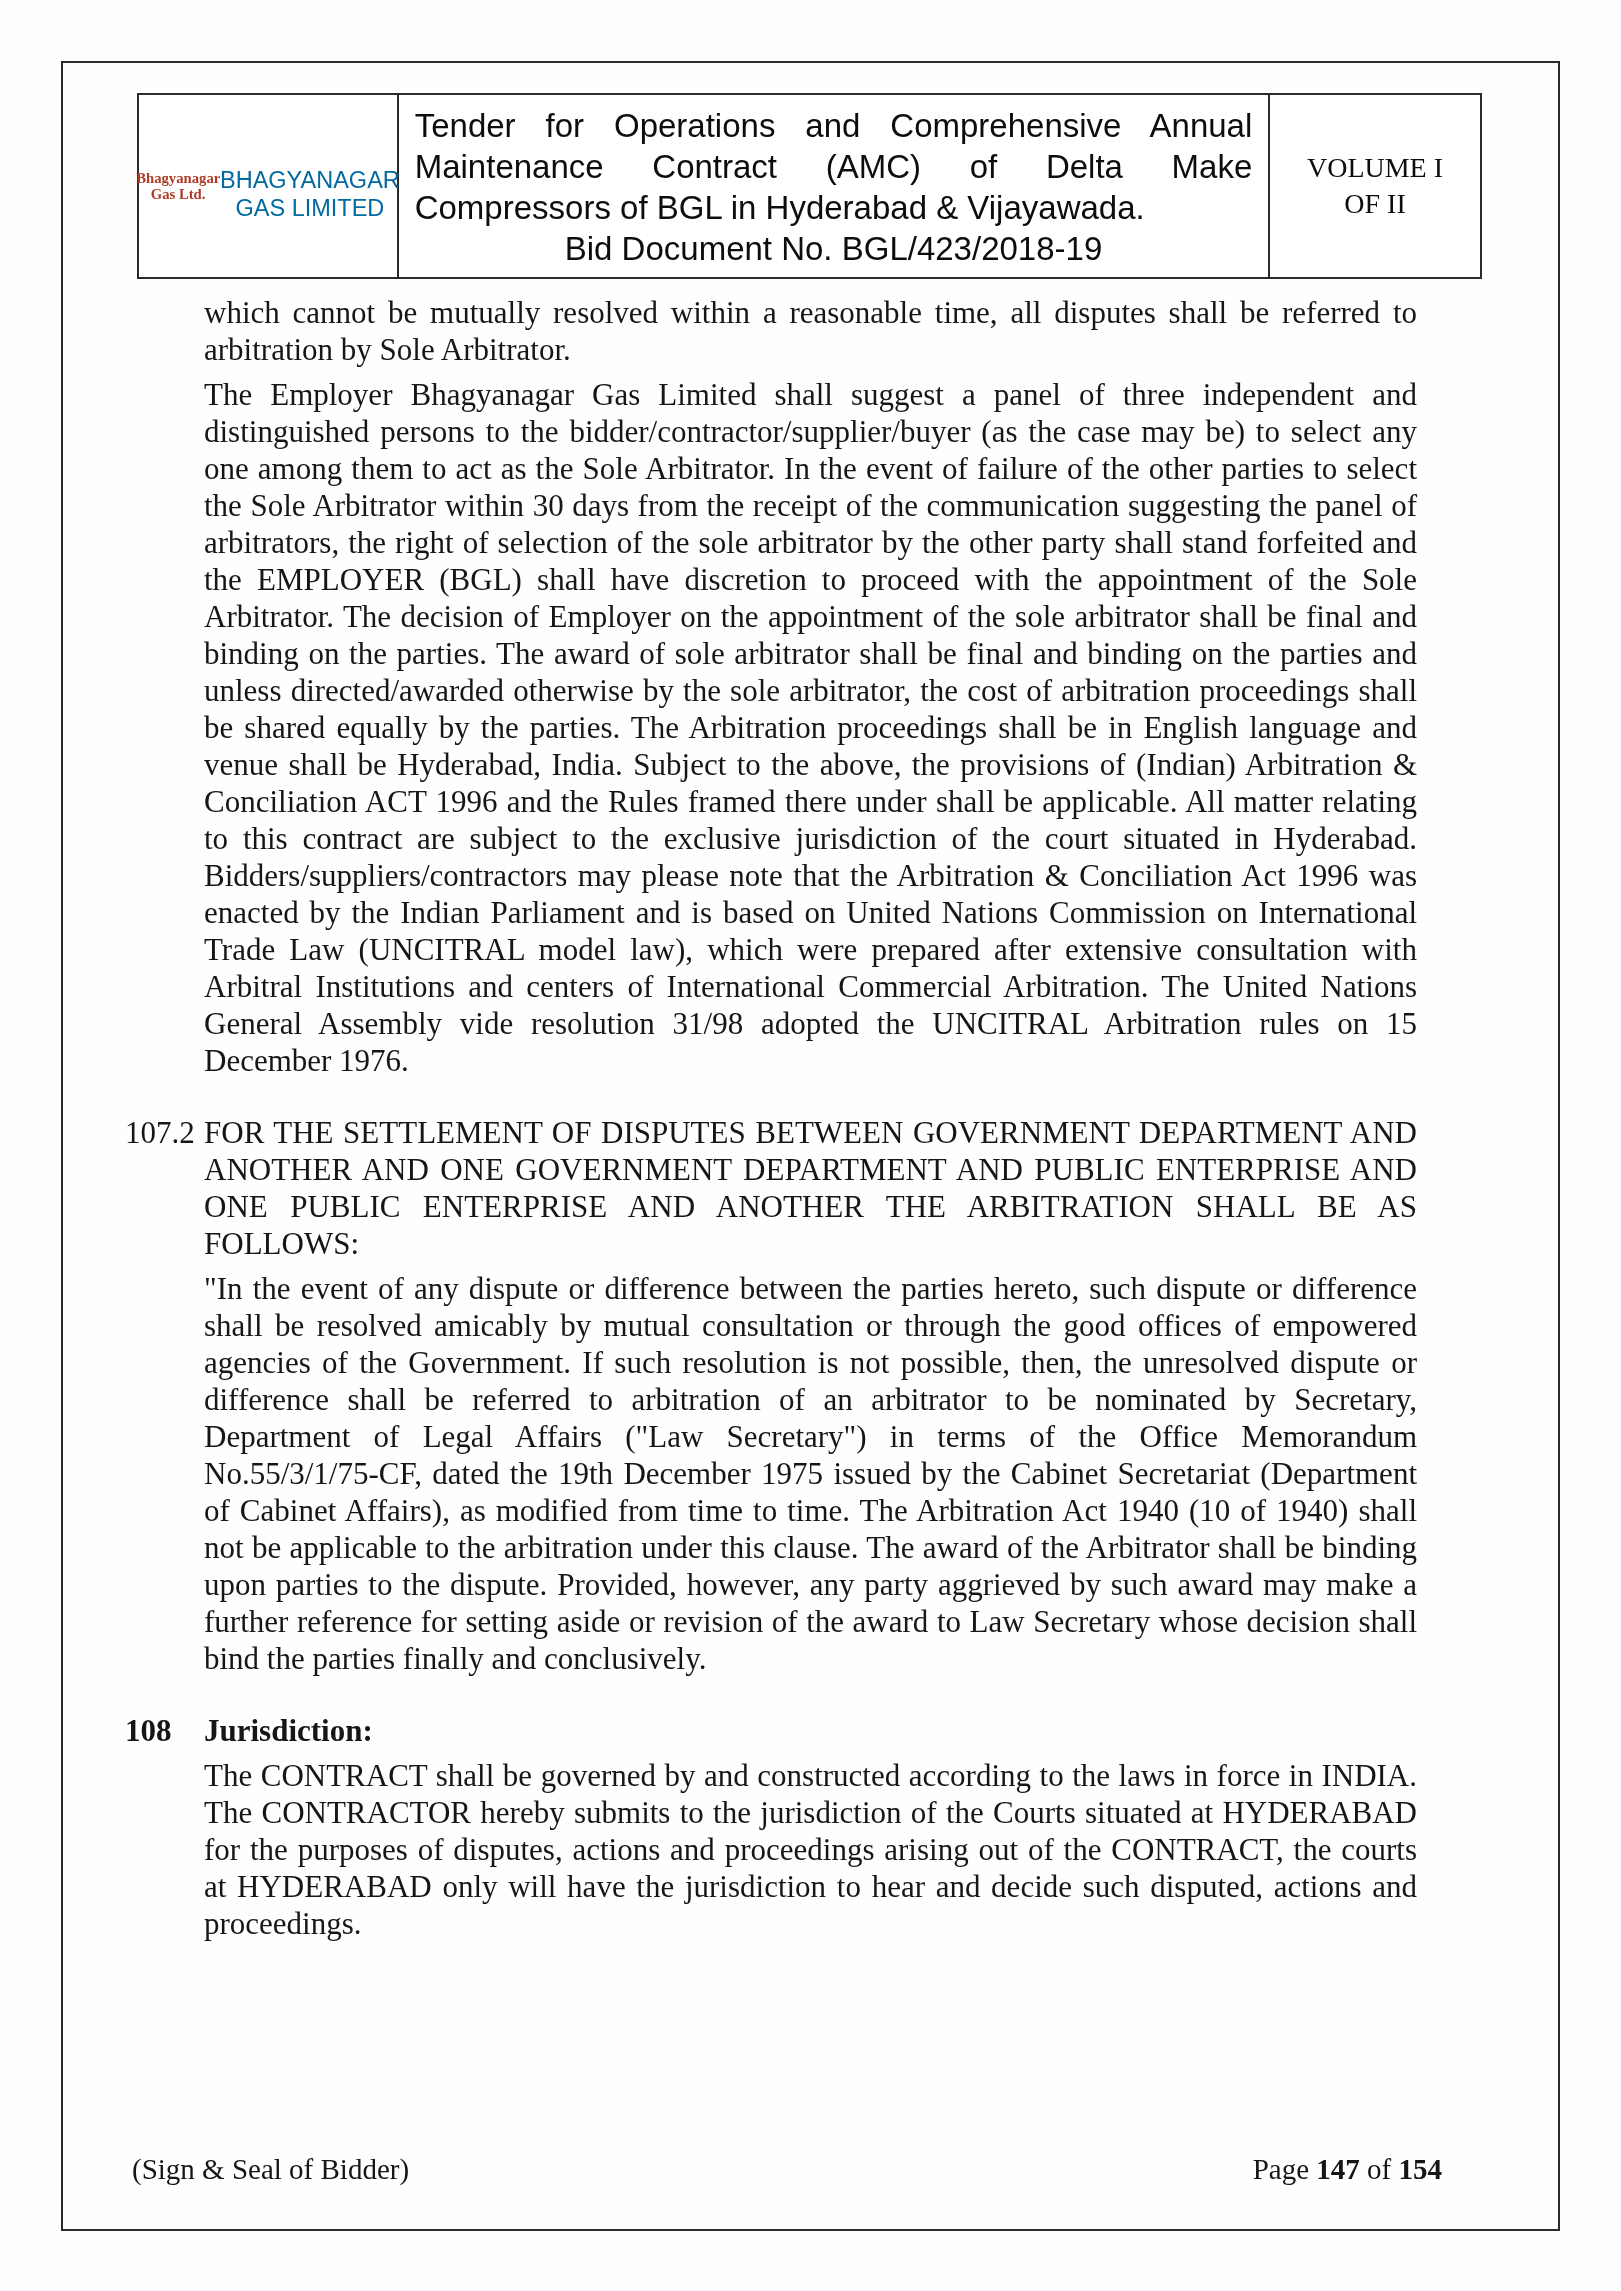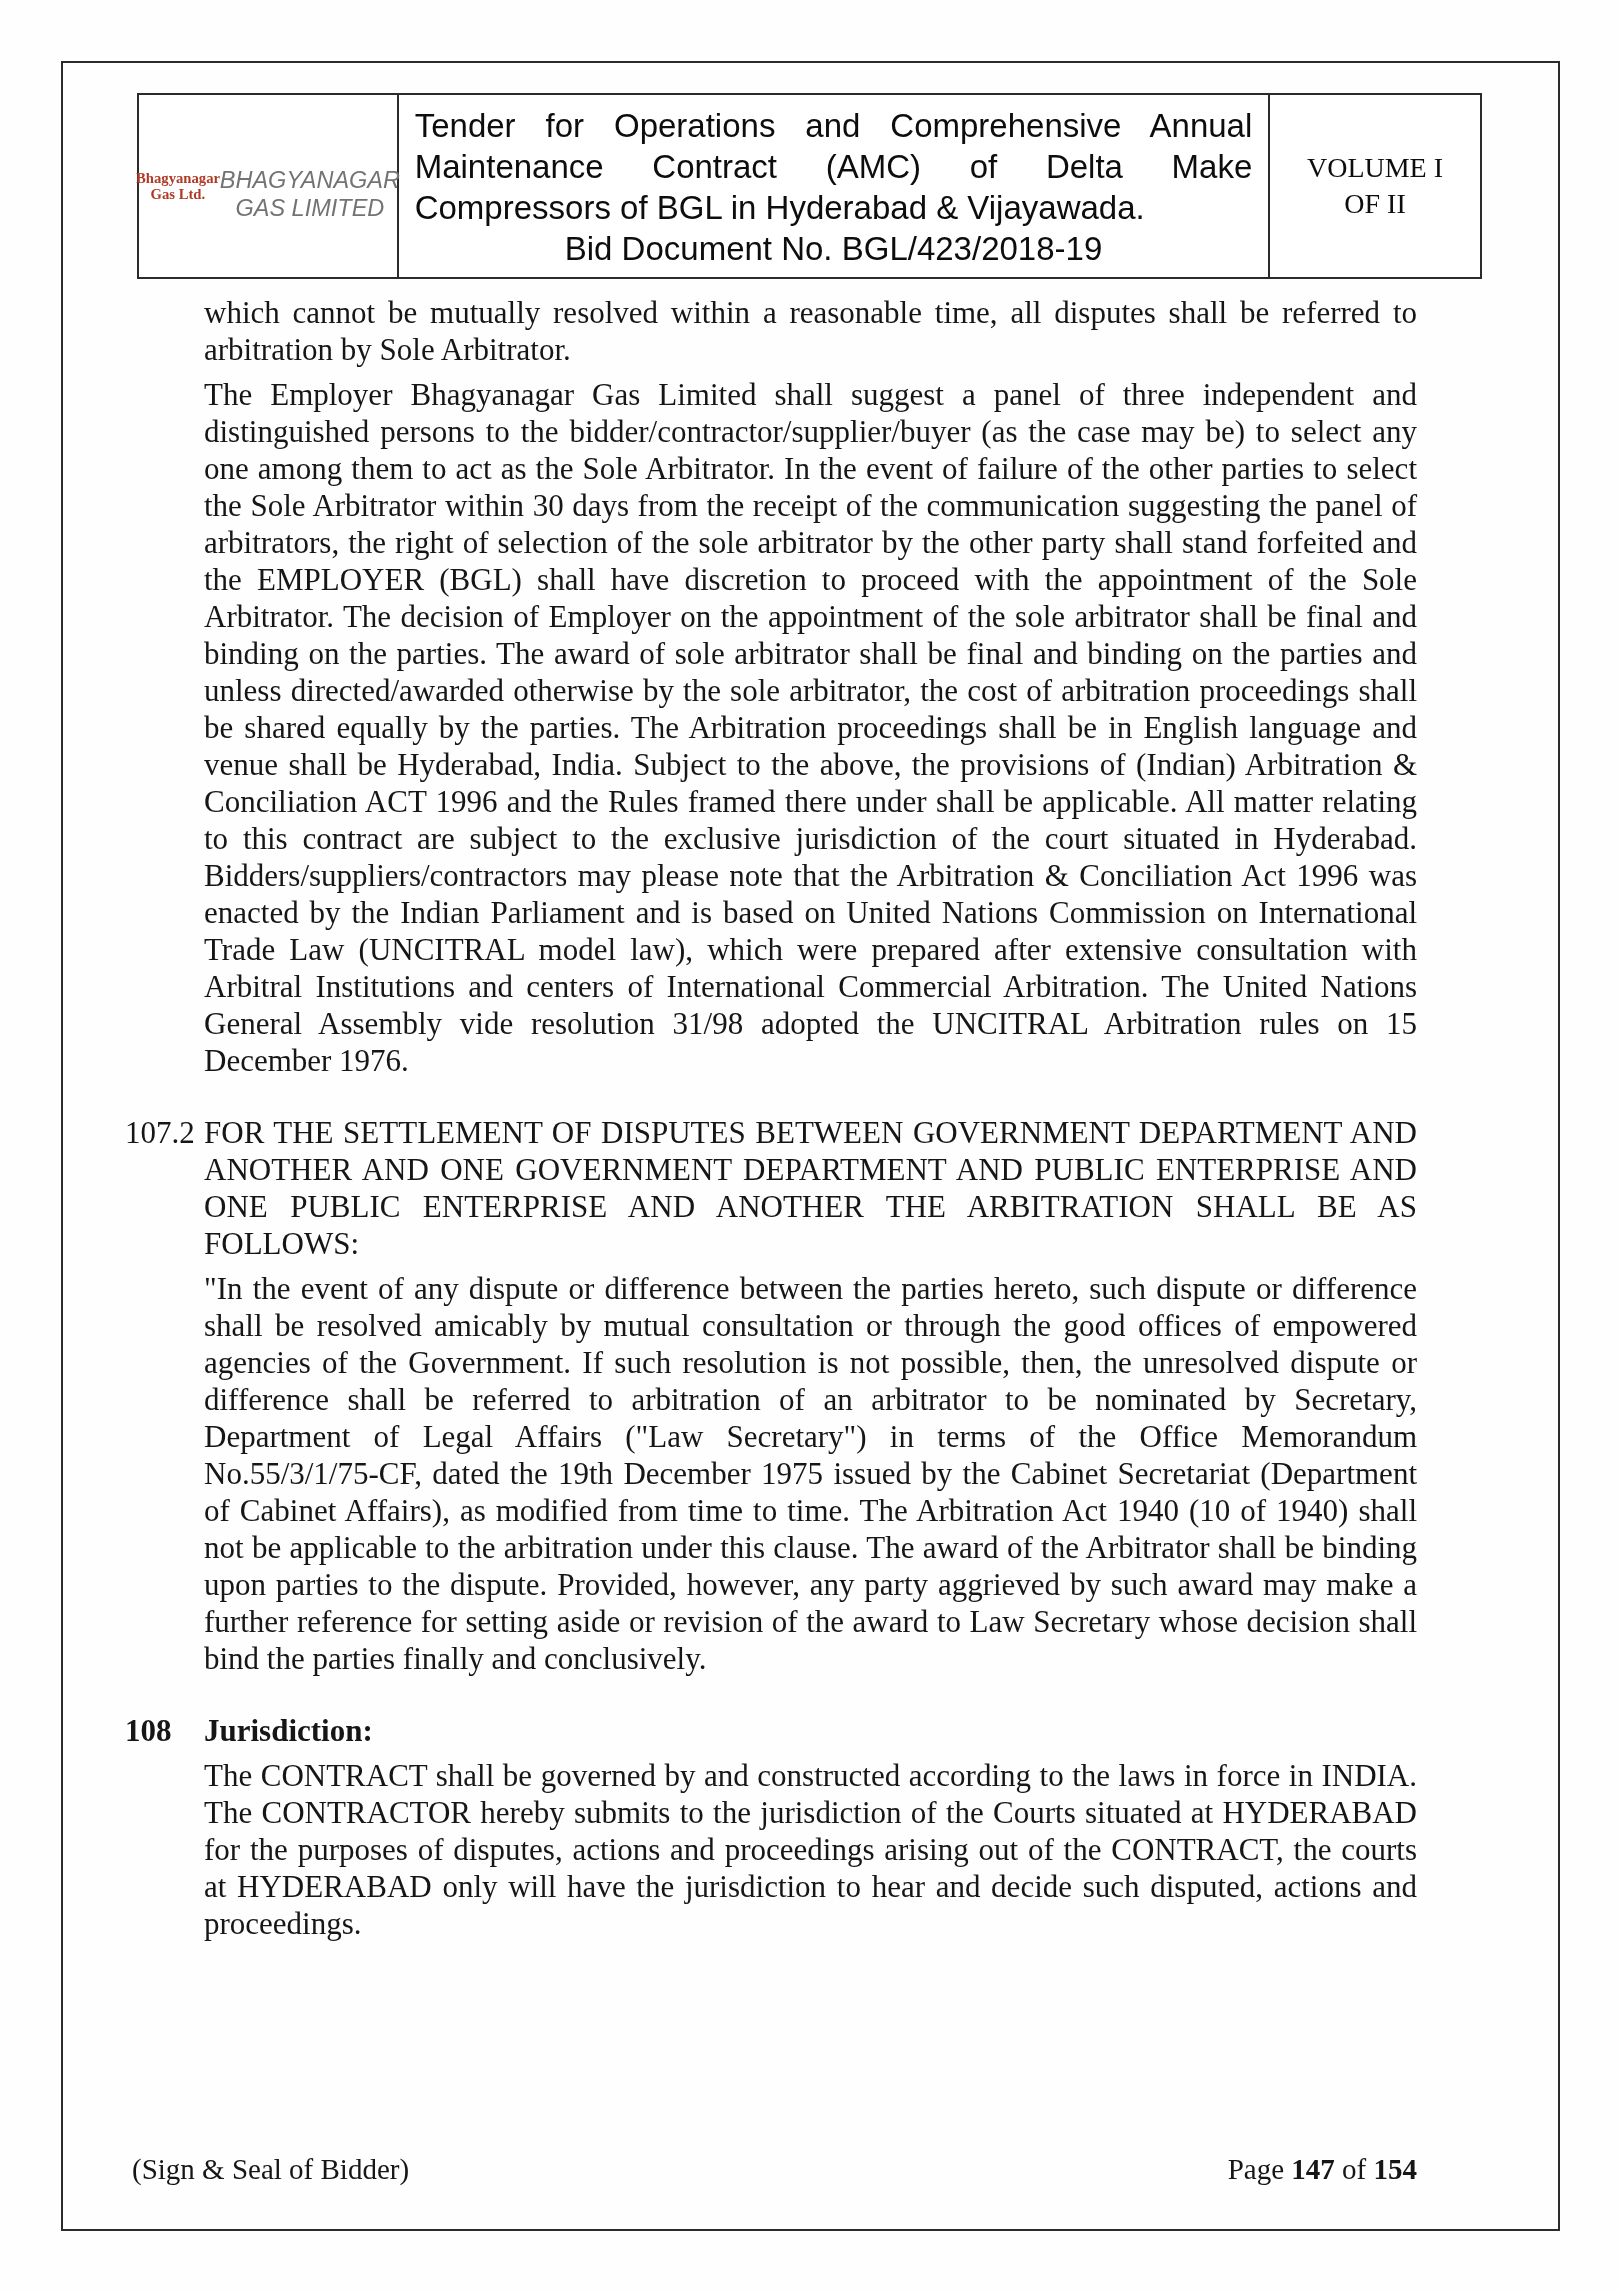--- a/index.html
+++ b/index.html
@@ -48,23 +48,22 @@
     font-size: 14.7px;
     line-height: 16.7px;
     font-weight: bold;
     color: #b03a26;
     margin-top: 1px;
   }
   .company-name {
     font-family: "Liberation Sans", sans-serif;
     font-size: 23.5px;
     line-height: 28px;
-    color: #737373;
+    color: #0369a1;
     margin-top: 17px;
-    font-style: italic;
   }
 
   .title-cell {
     flex: 1;
     padding: 9.8px 15.7px 7.8px;
     font-family: "Liberation Sans", sans-serif;
   }
   .tender-title { font-size: 33px; line-height: 41px; text-align: justify; color: #0d0d0d; }
   .bid-doc      { font-size: 33px; line-height: 41px; text-align: center;  color: #0d0d0d; }
 
@@ -94,21 +93,21 @@
   .sec-num {
     position: absolute;
     left: -71px; top: 0;
     white-space: nowrap;
   }
   .bold { font-weight: bold; }
 
   
   .doc-footer {
     position: absolute;
-    left: 132px; right: 204px; top: 2152px;
+    left: 132px; right: 179px; top: 2152px;
     display: flex;
     justify-content: space-between;
     align-items: baseline;
     font-size: 29px;
     line-height: 35px;
   }
   .page-indicator span { display: inline; }
 </style>
 </head>
 <body>

